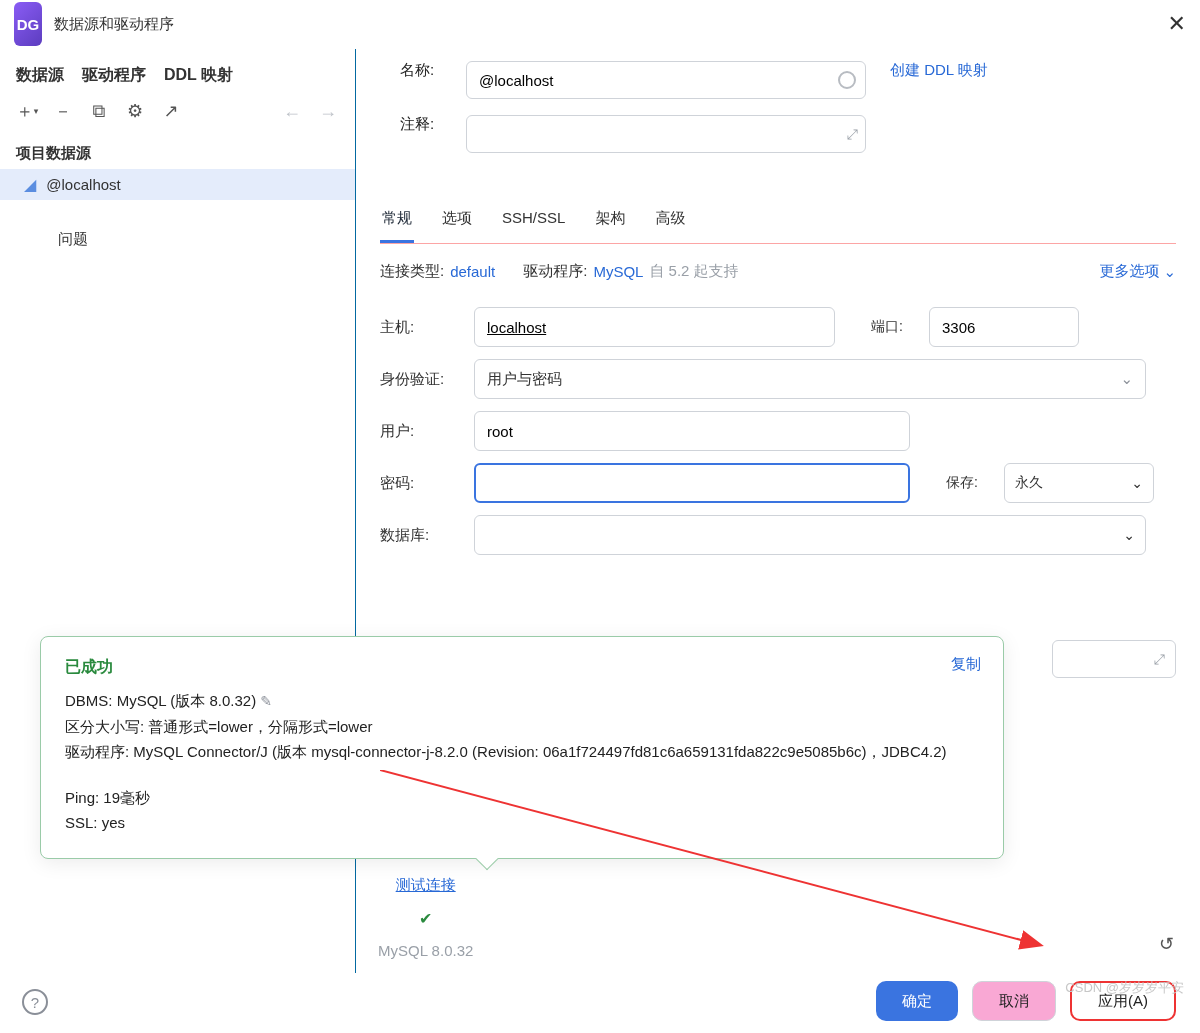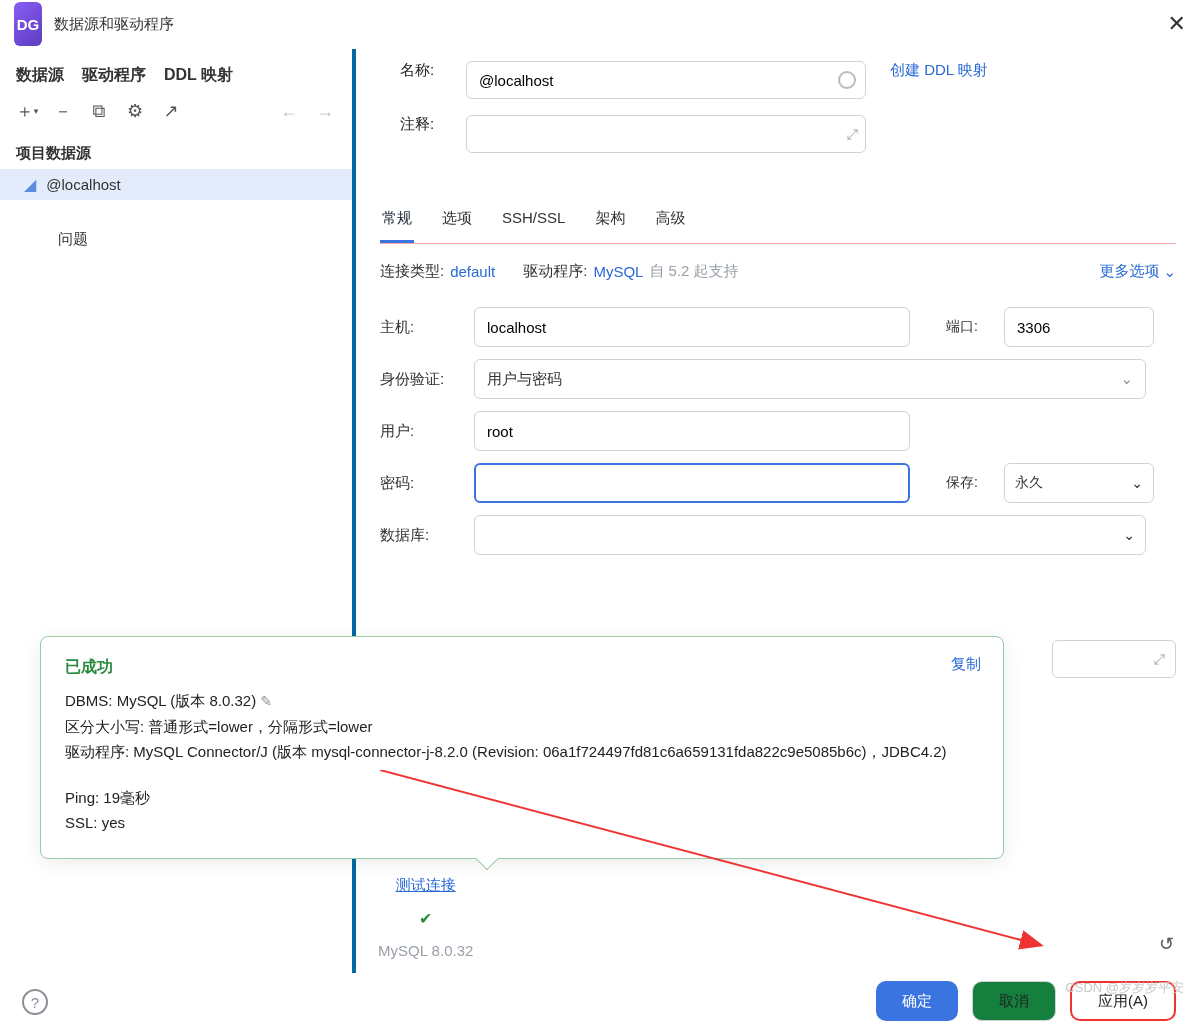--- a/index.html
+++ b/index.html
@@ -2,21 +2,21 @@
 <html><head>
 <meta charset="utf-8">
 <style>
 * { box-sizing: border-box; margin: 0; padding: 0; }
 body { font-family: -apple-system, "Segoe UI", "Microsoft YaHei", sans-serif; font-size: 14px; color: #333; background: #fff; width: 1200px; height: 1033px; overflow: hidden; position: relative; }
 .titlebar { display: flex; align-items: center; padding: 8px 14px; height: 48px; }
 .app-icon { width: 28px; height: 44px; border-radius: 6px; background: linear-gradient(135deg,#8a5cf5,#5c3dbf); display: flex; align-items: center; justify-content: center; color: #fff; font-size: 15px; font-weight: 700; margin-right: 12px; }
 .titlebar-title { font-size: 15px; }
 .titlebar-close { margin-left: auto; font-size: 22px; cursor: pointer; color: #333; }
 .main { display: flex; height: 925px; border-top: 1px solid rgba(0,0,0,0); }
-.sidebar { width: 356px; border-right: 4px solid #0369a1; padding-top: 10px; display: flex; flex-direction: column; }
+.sidebar { width: 356px; border-right: 1px solid #0369a1; padding-top: 10px; display: flex; flex-direction: column; }
 .sb-tabs { display: flex; gap: 18px; padding: 6px 16px 10px; font-size: 16px; font-weight: 600; }
 .sb-tabs span { cursor: pointer; }
 .sb-toolbar { display: flex; align-items: center; gap: 14px; padding: 4px 16px 12px; color: #555; }
 .sb-toolbar .spacer { flex: 1; }
 .sb-toolbar .ico { width: 22px; height: 22px; display: flex; align-items: center; justify-content: center; cursor: pointer; font-size: 18px; }
 .sb-section { font-weight: 700; padding: 10px 16px 6px; font-size: 15px; }
 .sb-item { display: flex; align-items: center; gap: 10px; padding: 6px 16px 6px 24px; background: #e4ecfb; font-size: 15px; cursor: pointer; }
 .sb-item .db-icon { color: #5a8de0; font-size: 16px; }
 .sb-problem { padding: 30px 16px 6px 58px; font-size: 15px; color: #333; cursor: pointer; }
 .content { flex: 1; padding: 12px 24px 0 24px; position: relative; display: flex; flex-direction: column; }
@@ -33,21 +33,21 @@
 .tab.active { color: #1f2937; border-bottom: 3px solid #3a74e0; font-weight: 500; }
 .sub-row { display: flex; align-items: center; padding: 18px 0 0 0; font-size: 15px; }
 .sub-row .lbl { color: #333; margin-right: 6px; }
 .sub-row .val-link { color: #2869d6; cursor: pointer; }
 .sub-row .note { color: #9aa0a8; margin-left: 6px; }
 .more-opts { margin-left: auto; color: #2869d6; cursor: pointer; display: flex; align-items: center; gap: 4px; }
 .form { margin-top: 26px; }
 .frow { display: flex; align-items: center; margin-bottom: 12px; gap: 14px; }
 .frow .flabel { width: 80px; font-size: 15px; }
 .frow input, .frow .select { height: 40px; border: 1px solid #cfd3d9; border-radius: 6px; padding: 0 12px; font-size: 15px; background: #fff; }
-.host-in { width: 436px; }
+.host-in { width: 361px; text-decoration: underline; }
 .port-lbl { margin-left: 22px; width: 44px; }
 .port-in { width: 150px; }
 .select { width: 672px; display: flex; align-items: center; justify-content: space-between; cursor: pointer; }
 .select .chev { color: #8a8f98; }
 .user-in { width: 436px; }
 .pwd-in { width: 436px; border: 2px solid #3a74e0 !important; }
 .save-lbl { margin-left: 22px; width: 44px; }
 .save-sel { width: 150px; display: flex; align-items: center; justify-content: space-between; border: 1px solid #cfd3d9; border-radius: 6px; height: 40px; padding: 0 10px; cursor: pointer; }
 .db-sel { width: 672px; display: flex; align-items: center; justify-content: space-between; border: 1px solid #cfd3d9; border-radius: 6px; height: 40px; padding: 0 10px; cursor: pointer; }
 .success-box { position: absolute; left: 40px; top: 636px; width: 964px; background: #fff; border: 1px solid #9acba8; border-radius: 8px; padding: 20px 24px 22px; box-shadow: 0 4px 20px rgba(0,0,0,0.08); z-index: 5; }
@@ -58,21 +58,21 @@
 .success-tip { position: absolute; left: 438px; bottom: -9px; width: 16px; height: 16px; background: #fff; border-right: 1px solid #9acba8; border-bottom: 1px solid #9acba8; transform: rotate(45deg); }
 .footer-status { position: absolute; left: 378px; bottom: 74px; display: flex; align-items: center; gap: 14px; font-size: 15px; flex-direction: column; }
 .footer-status .test-link { color: #2869d6; text-decoration: underline; cursor: pointer; }
 .footer-status .check { color: #2a8a3e; font-size: 16px; }
 .footer-status .ver { color: #9aa0a8; }
 .undo-ic { position: absolute; right: 26px; bottom: 78px; color: #555; font-size: 18px; cursor: pointer; }
 .help-ic { position: absolute; left: 22px; bottom: 18px; width: 26px; height: 26px; border: 2px solid #8a8f98; border-radius: 50%; display: flex; align-items: center; justify-content: center; color: #8a8f98; font-size: 15px; cursor: pointer; }
 .btn-row { position: absolute; right: 24px; bottom: 12px; display: flex; gap: 14px; }
 .btn { height: 40px; padding: 0 26px; border-radius: 10px; font-size: 15px; cursor: pointer; display: flex; align-items: center; justify-content: center; }
 .btn-primary { background: #3a74e0; color: #fff; border: none; }
-.btn-default { background: #15803d; border: 1px solid #cfd3d9; color: #222; }
+.btn-default { background: #f9a8d4; border: 1px solid #cfd3d9; color: #222; }
 .btn-apply { background: #fff; border: 2px solid #e33; color: #222; }
 .watermark { position: absolute; right: 16px; bottom: 36px; color: #c7c7c7; font-size: 13px; pointer-events: none; }
 .url-extra { position: absolute; right: 24px; top: 640px; width: 124px; height: 38px; border: 1px solid #cfd3d9; border-radius: 6px; display: flex; align-items: center; justify-content: flex-end; padding-right: 10px; color: #9aa0a8; z-index: 1; }
 svg.arrow { position: absolute; left: 380px; top: 770px; width: 680px; height: 200px; z-index: 6; pointer-events: none; }
 </style>
 </head>
 <body>
 
 <div class="titlebar">
   <div class="app-icon">DG</div>

